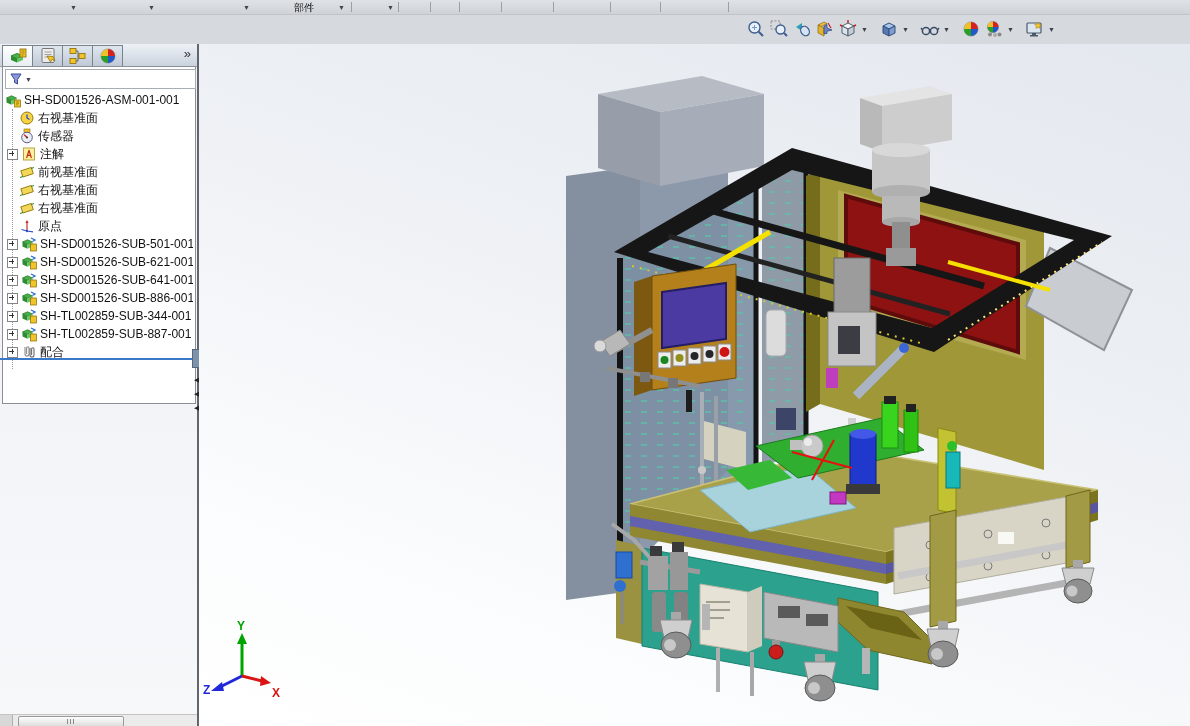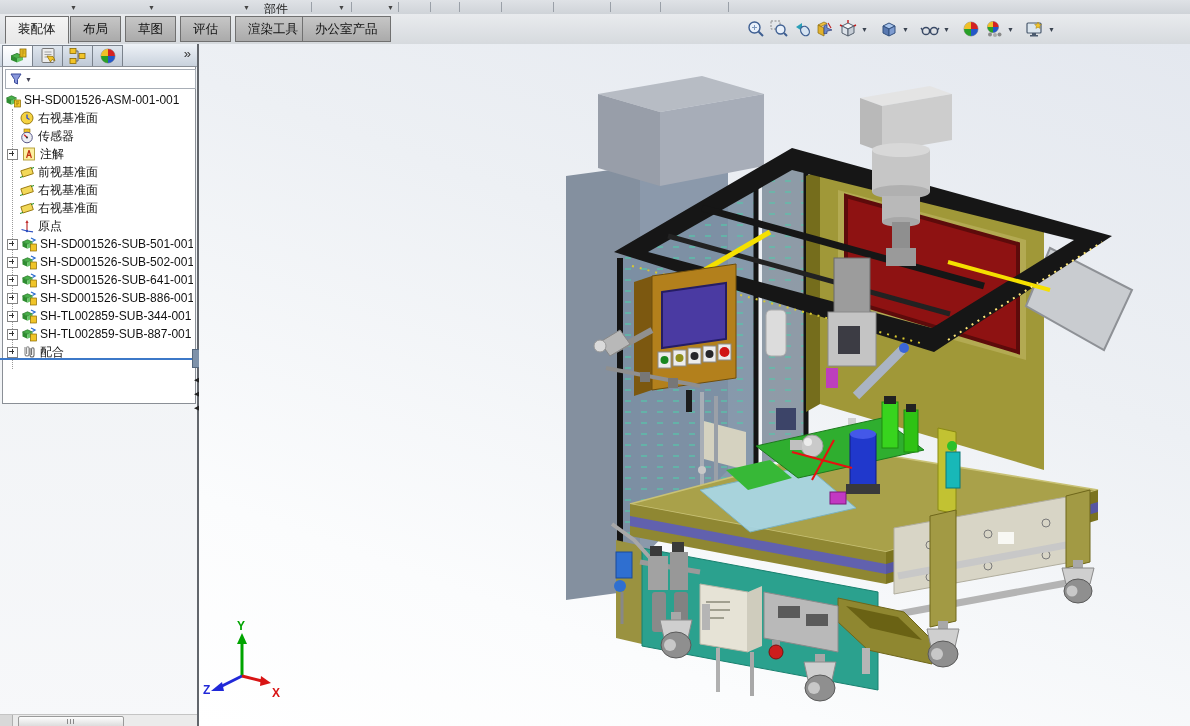--- a/index.html
+++ b/index.html
@@ -4,21 +4,21 @@
 <style>
   html,body{margin:0;padding:0;background:#d6d9dd;}
   #app{position:relative;width:1190px;height:726px;overflow:hidden;
        font-family:"Liberation Sans","DejaVu Sans",sans-serif;font-size:12px;color:#1a1a1a;}
 
   
   #topstrip{position:absolute;left:0;top:0;width:1190px;height:14px;
     background:linear-gradient(#dfe2e6,#cfd3d8);border-bottom:1px solid #bfc3c9;overflow:hidden;}
   .tsep{position:absolute;top:2px;width:1px;height:10px;background:#9aa0a8;}
   .tarrow{position:absolute;top:4px;font-size:7px;color:#444;line-height:7px;}
-  #tstext{position:absolute;left:264px;top:1px;font-size:12px;color:#222;}
+  #tstext{position:absolute;left:294px;top:1px;font-size:10px;color:#222;}
 
   
   #tabrow{position:absolute;left:0;top:14px;width:1190px;height:30px;
     background:linear-gradient(#e9ebee,#d6dade);}
   .ctab{position:absolute;top:2px;height:24px;line-height:24px;text-align:center;
     padding:0 12px;background:linear-gradient(#c6c6c6,#aaaaaa);
     border:1px solid #707070;color:#111;font-size:12.5px;cursor:default;}
   .ctab.active{background:linear-gradient(#f4f4f4,#e8e8e8);border-bottom:1px solid #e8e8e8;
     height:26px;z-index:2;}
 
@@ -89,28 +89,20 @@
   <span class="tsep" style="left:398px"></span>
   <span class="tsep" style="left:430px"></span>
   <span class="tsep" style="left:459px"></span>
   <span class="tsep" style="left:501px"></span>
   <span class="tsep" style="left:553px"></span>
   <span class="tsep" style="left:610px"></span>
   <span class="tsep" style="left:660px"></span>
   <span class="tsep" style="left:728px"></span>
 </div>
 
-<div id="tabrow">
-  <div class="ctab active" style="left:5px">装配体</div>
-  <div class="ctab" style="left:70px">布局</div>
-  <div class="ctab" style="left:125px">草图</div>
-  <div class="ctab" style="left:180px">评估</div>
-  <div class="ctab" style="left:235px">渲染工具</div>
-  <div class="ctab" style="left:302px">办公室产品</div>
-</div>
 
 <div id="hud">
   <div class="hbtn">
     <svg width="20" height="20" viewBox="0 0 20 20">
           <circle cx="8.5" cy="8.5" r="5.5" fill="#e8f0fa" stroke="#3e5f92" stroke-width="1.4"></circle>
           <line x1="12.7" y1="12.7" x2="17" y2="17" stroke="#3e5f92" stroke-width="2"></line>
           <path d="M6 8.5h5M8.5 6v5" stroke="#7a96bc" stroke-width="1"></path>
         </svg>
   </div>
   <div class="hbtn">
@@ -343,21 +335,21 @@
 
       <div class="trow" style="top:162px">
         <span class="exp"></span>
         <span class="ticon"><svg width="16" height="16" viewBox="0 0 16 16">
                 <path d="M1.5 6l5-2.2 5 2.2-5 2.2z" fill="#49b04a" stroke="#1c6e1c" stroke-width=".7"></path>
                 <path d="M1.5 6v4.5l5 2.2V8.2z" fill="#2e8c30"></path>
                 <path d="M11.5 6v4.5l-5 2.2V8.2z" fill="#63c565"></path>
                 <rect x="9.5" y="8" width="6" height="7" fill="#f0c428" stroke="#8a6a00" stroke-width=".7"></rect>
                 <path d="M10 2l4 2-2.5 1.5" fill="none" stroke="#2a6ad0" stroke-width="1.3"></path>
               </svg></span>
-        <span class="tlabel">SH-SD001526-SUB-502-001</span>
+        <span class="tlabel">SH-SD001526-SUB-621-001</span>
       </div>
 
       <div class="trow" style="top:180px">
         <span class="exp"></span>
         <span class="ticon"><svg width="16" height="16" viewBox="0 0 16 16">
                 <path d="M1.5 6l5-2.2 5 2.2-5 2.2z" fill="#49b04a" stroke="#1c6e1c" stroke-width=".7"></path>
                 <path d="M1.5 6v4.5l5 2.2V8.2z" fill="#2e8c30"></path>
                 <path d="M11.5 6v4.5l-5 2.2V8.2z" fill="#63c565"></path>
                 <rect x="9.5" y="8" width="6" height="7" fill="#f0c428" stroke="#8a6a00" stroke-width=".7"></rect>
                 <path d="M10 2l4 2-2.5 1.5" fill="none" stroke="#2a6ad0" stroke-width="1.3"></path>

